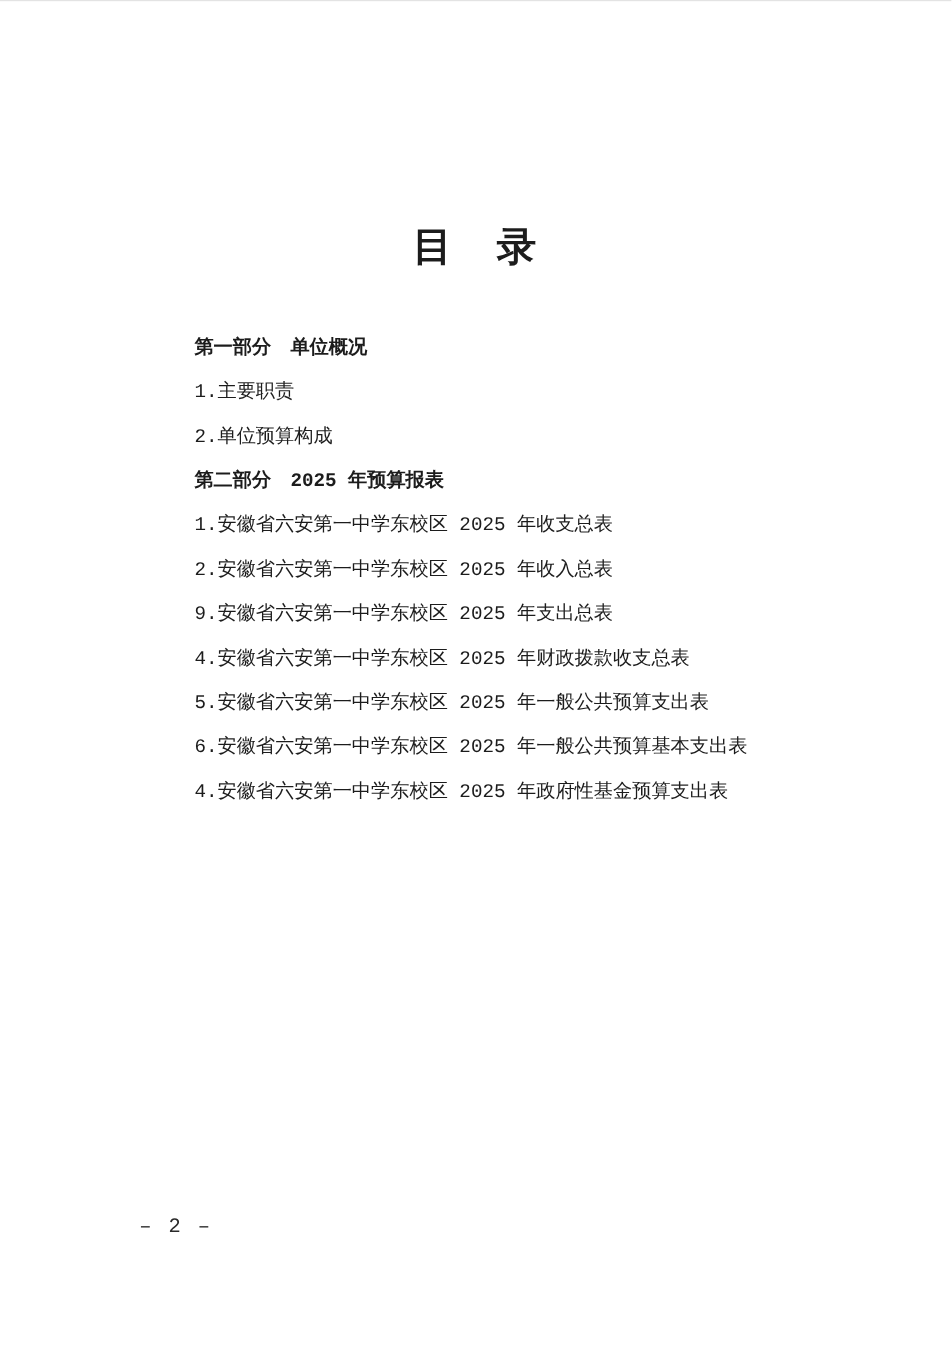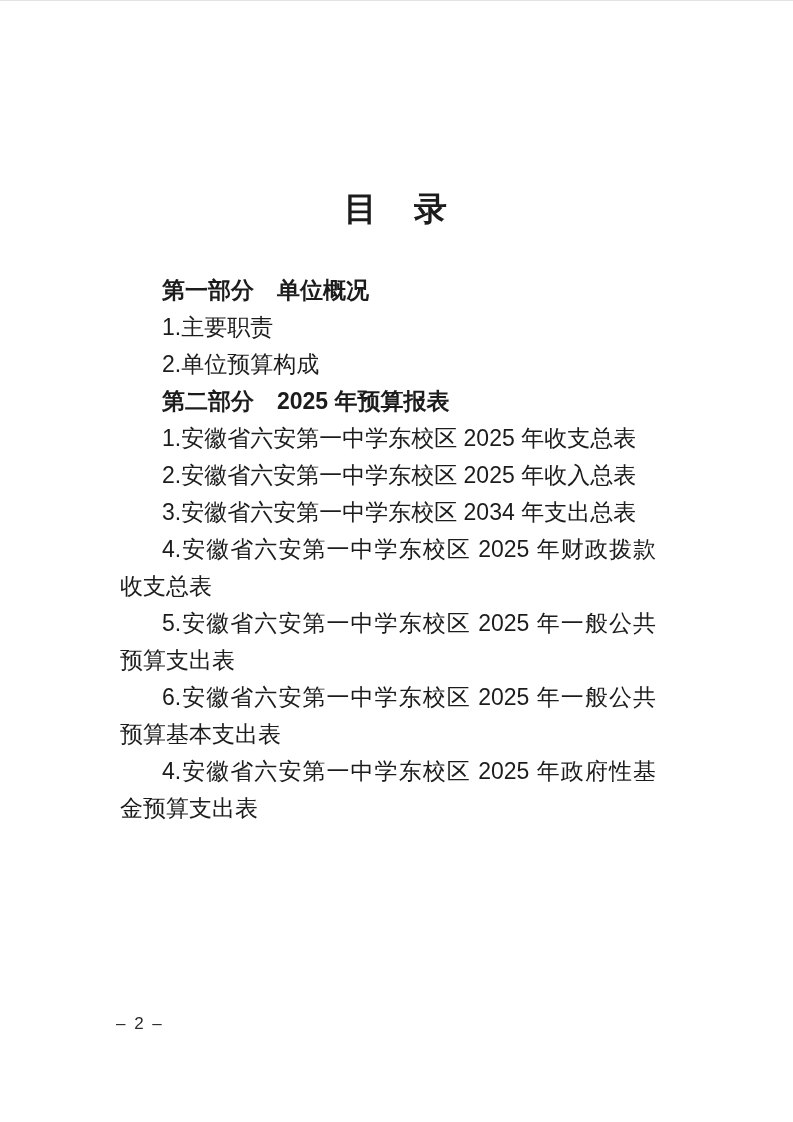--- a/index.html
+++ b/index.html
@@ -6,21 +6,21 @@
     margin: 0;
     padding: 0;
     background: #ffffff;
   }
   .page {
     position: relative;
     width: 793px;
     height: 1122px;
     background: #ffffff;
     color: #1c1c1c;
-    font-family: Liberation Sans, sans-serif;
+    font-family: Liberation Mono, monospace;
     overflow: hidden;
     border-top: 1px solid #e3e3e3;
     box-sizing: border-box;
   }
   .doc-title {
     position: absolute;
     top: 188px;
     left: 0;
     width: 100%;
     margin: 0;
@@ -31,21 +31,21 @@
     letter-spacing: 2px;
   }
   .content {
     position: absolute;
     top: 271px;
     left: 120px;
     width: 536px;
   }
   .content p {
     margin: 0;
-    font-size: 23px;
+    font-size: 16px;
     line-height: 37px;
     text-indent: 42px;
     text-align: justify;
     text-align-last: left;
   }
   .content p.heading {
     font-weight: bold;
   }
   .page-footer {
     position: absolute;
@@ -68,21 +68,21 @@
 
     <p class="heading">第一部分　单位概况</p>
 
     <p class="item">1.主要职责</p>
     <p class="item">2.单位预算构成</p>
 
     <p class="heading">第二部分　2025 年预算报表</p>
 
     <p class="item">1.安徽省六安第一中学东校区 2025 年收支总表</p>
     <p class="item">2.安徽省六安第一中学东校区 2025 年收入总表</p>
-    <p class="item">3.安徽省六安第一中学东校区 2034 年支出总表</p>
+    <p class="item">9.安徽省六安第一中学东校区 2025 年支出总表</p>
     <p class="item">4.安徽省六安第一中学东校区 2025 年财政拨款收支总表</p>
     <p class="item">5.安徽省六安第一中学东校区 2025 年一般公共预算支出表</p>
     <p class="item">6.安徽省六安第一中学东校区 2025 年一般公共预算基本支出表</p>
     <p class="item">4.安徽省六安第一中学东校区 2025 年政府性基金预算支出表</p>
 
   </div>
 
   <div class="page-footer">– 2 –</div>
 
 </div>

